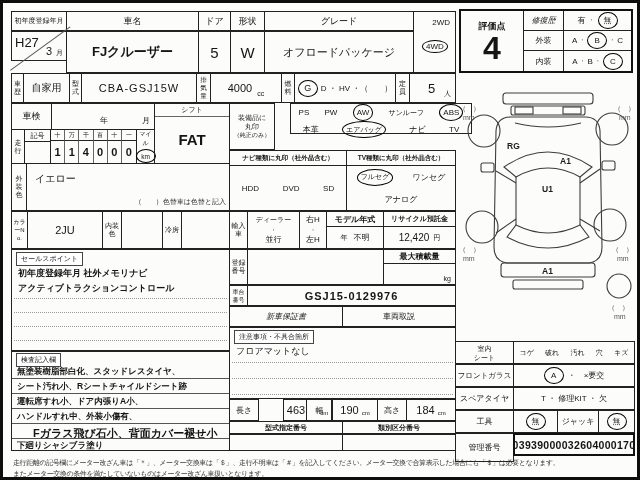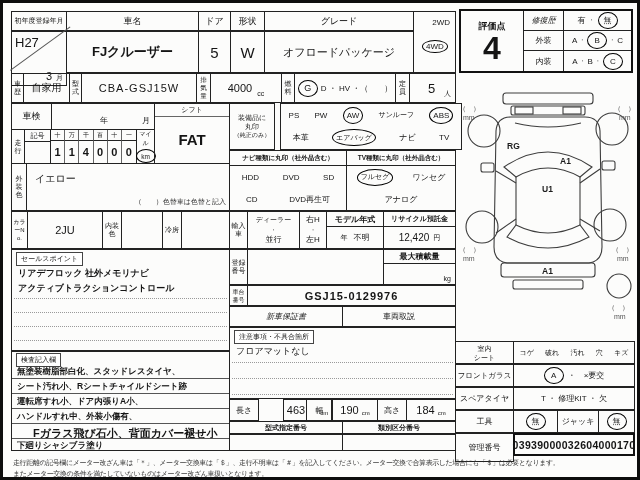--- a/index.html
+++ b/index.html
@@ -32,21 +32,21 @@
   <div class="abs bd c f9" style="left:63px;top:8px;width:133px;height:20px;">車名</div>
   <div class="abs bd c f9" style="left:195px;top:8px;width:33px;height:20px;">ドア</div>
   <div class="abs bd c f9" style="left:227px;top:8px;width:35px;height:20px;">形状</div>
   <div class="abs bd c f9" style="left:261px;top:8px;width:150px;height:20px;">グレード</div>
 
   <div class="abs bd" style="left:410px;top:8px;width:43px;height:62px;">
     <div class="abs f8" style="right:5px;top:6px;">2WD</div>
     <div class="abs circ f8" style="left:8px;top:28px;">4WD</div>
   </div>
 
-  <div class="abs bd" style="left:8px;top:28px;width:56px;height:55px;">
+  <div class="abs bd" style="left:8px;top:28px;width:56px;height:30px;">
     <div class="abs" style="left:-2px;top:38px;width:74px;border-top:1px solid #555;transform:rotate(-36deg);transform-origin:0 0;"></div>
     <span class="abs f13" style="left:3px;top:3px;">H27</span>
     <span class="abs f11" style="right:14px;bottom:3px;">3</span>
     <span class="abs f7" style="right:3px;bottom:2px;">月</span>
   </div>
   <div class="abs bd c f13 b6" style="left:63px;top:28px;width:133px;height:42px;">FJクルーザー</div>
   <div class="abs bd c f15" style="left:195px;top:28px;width:33px;height:42px;">5</div>
   <div class="abs bd c f15" style="left:227px;top:28px;width:35px;height:42px;">W</div>
   <div class="abs bd c f11" style="left:261px;top:28px;width:150px;height:42px;">オフロードパッケージ</div>
 
@@ -103,21 +103,21 @@
   <div class="abs bd" style="left:151px;top:100px;width:76px;height:61px;">
     <div class="c f7" style="height:12px;border-bottom:1px solid #666;">シフト</div>
     <div class="c f15 b6" style="height:44px;">FAT</div>
   </div>
 
   <div class="abs bd col c f7" style="left:226px;top:100px;width:46px;height:47px;line-height:9px;">
     <span>装備品に</span>
     <span>丸印</span>
     <span style="font-size:6px;">（純正のみ）</span>
   </div>
-  <div class="abs bd col" style="left:277px;top:100px;width:182px;height:47px;">
+  <div class="abs bd col" style="left:287px;top:100px;width:182px;height:31px;">
     <div class="c f8" style="flex:1;justify-content:space-around;">
       <span>PS</span>
       <span>PW</span>
       <span class="circ">AW</span>
       <span class="f7">サンルーフ</span>
       <span class="circ">ABS</span>
     </div>
     <div class="c f8" style="flex:1;justify-content:space-around;">
       <span>本革</span>
       <span class="circ f7">エアバッグ</span>
@@ -126,24 +126,20 @@
     </div>
   </div>
 
   <div class="abs bd col" style="left:226px;top:147px;width:118px;height:61px;">
     <div class="c b6" style="height:14px;border-bottom:1px solid #222;font-size:6.5px;">ナビ種類に丸印（社外品含む）</div>
     <div class="c f8" style="flex:1;justify-content:space-around;">
       <span>HDD</span>
       <span>DVD</span>
       <span>SD</span>
     </div>
-    <div class="c f8" style="flex:1;justify-content:space-around;">
-      <span>CD</span>
-      <span>DVD再生可</span>
-    </div>
   </div>
   <div class="abs bd col" style="left:343px;top:147px;width:110px;height:61px;">
     <div class="c b6" style="height:14px;border-bottom:1px solid #222;font-size:6.5px;">TV種類に丸印（社外品含む）</div>
     <div class="c f8" style="flex:1;justify-content:space-around;">
       <span class="circ f7">フルセグ</span>
       <span>ワンセグ</span>
     </div>
     <div class="c f8" style="flex:1;">
       <span>アナログ</span>
     </div>
@@ -227,21 +223,21 @@
     <span class="f6" style="margin-top:6px;">cm</span>
   </div>
 
   <div class="abs bd c f7 b6" style="left:226px;top:418px;width:114px;height:13px;">型式指定番号</div>
   <div class="abs bd c f7 b6" style="left:339px;top:418px;width:114px;height:13px;">類別区分番号</div>
   <div class="abs bd" style="left:226px;top:431px;width:114px;height:17px;"></div>
   <div class="abs bd" style="left:339px;top:431px;width:114px;height:17px;"></div>
 
   <div class="abs bd" style="left:8px;top:246px;width:219px;height:102px;">
     <span class="tab abs" style="left:4px;top:2px;">セールスポイント</span>
-    <div class="abs f9 b6" style="left:6px;top:17px;">リアデフロック 社外メモリナビ</div>
+    <div class="abs f9 b6" style="left:6px;top:17px;">初年度登録年月 社外メモリナビ</div>
     <div class="abs f9 b6" style="left:6px;top:32px;">アクティブトラクションコントロール</div>
     <div class="abs dot" style="left:2px;right:2px;top:48px;"></div>
     <div class="abs dot" style="left:2px;right:2px;top:62px;"></div>
     <div class="abs dot" style="left:2px;right:2px;top:76px;"></div>
     <div class="abs dot" style="left:2px;right:2px;top:90px;"></div>
   </div>
 
   <div class="abs bd" style="left:8px;top:348px;width:219px;height:100px;">
     <span class="tab abs" style="left:4px;top:1px;">検査記入欄</span>
     <div class="abs b6" style="left:5px;top:14px;font-size:8.5px;">無塗装樹脂部白化、スタッドレスタイヤ、</div>

